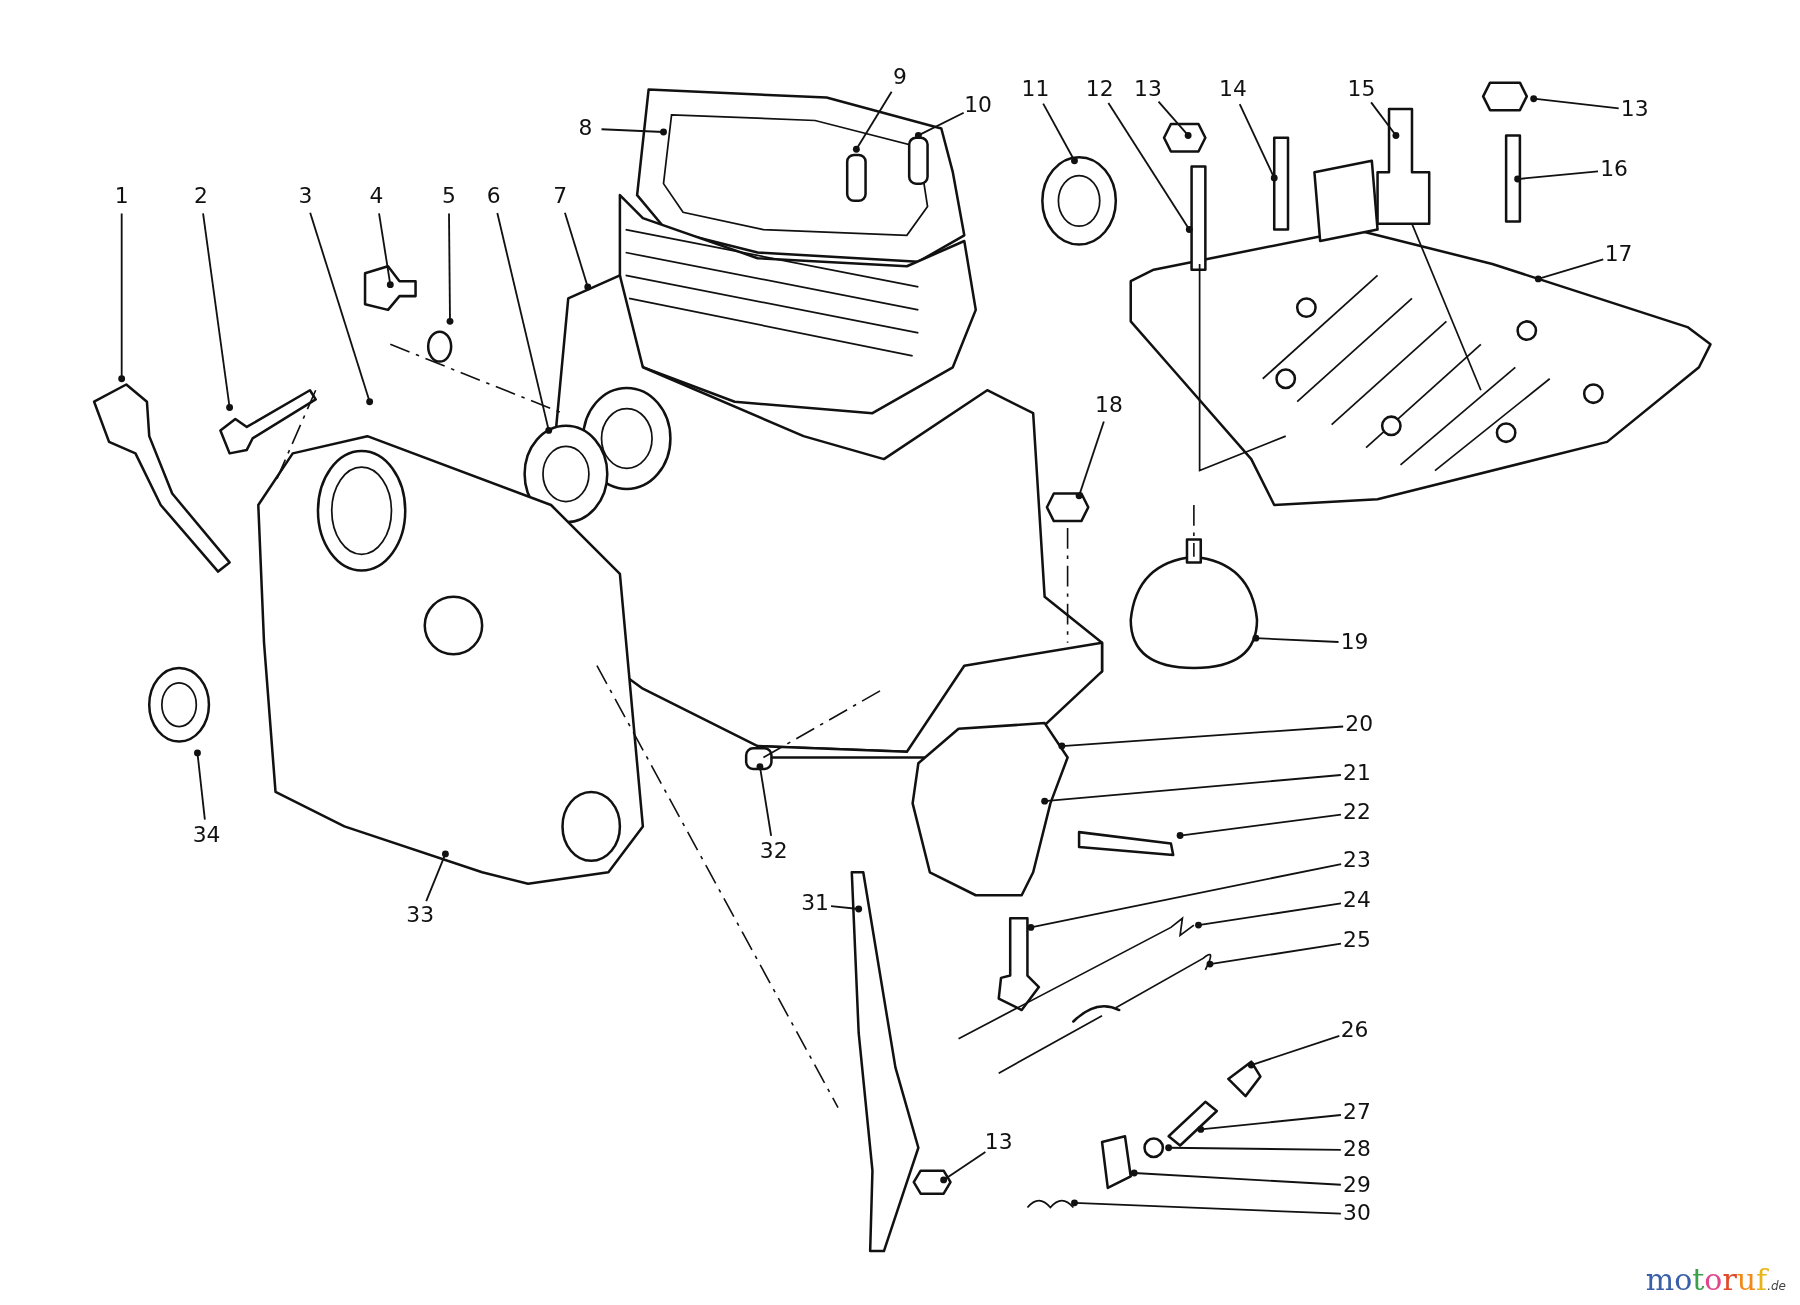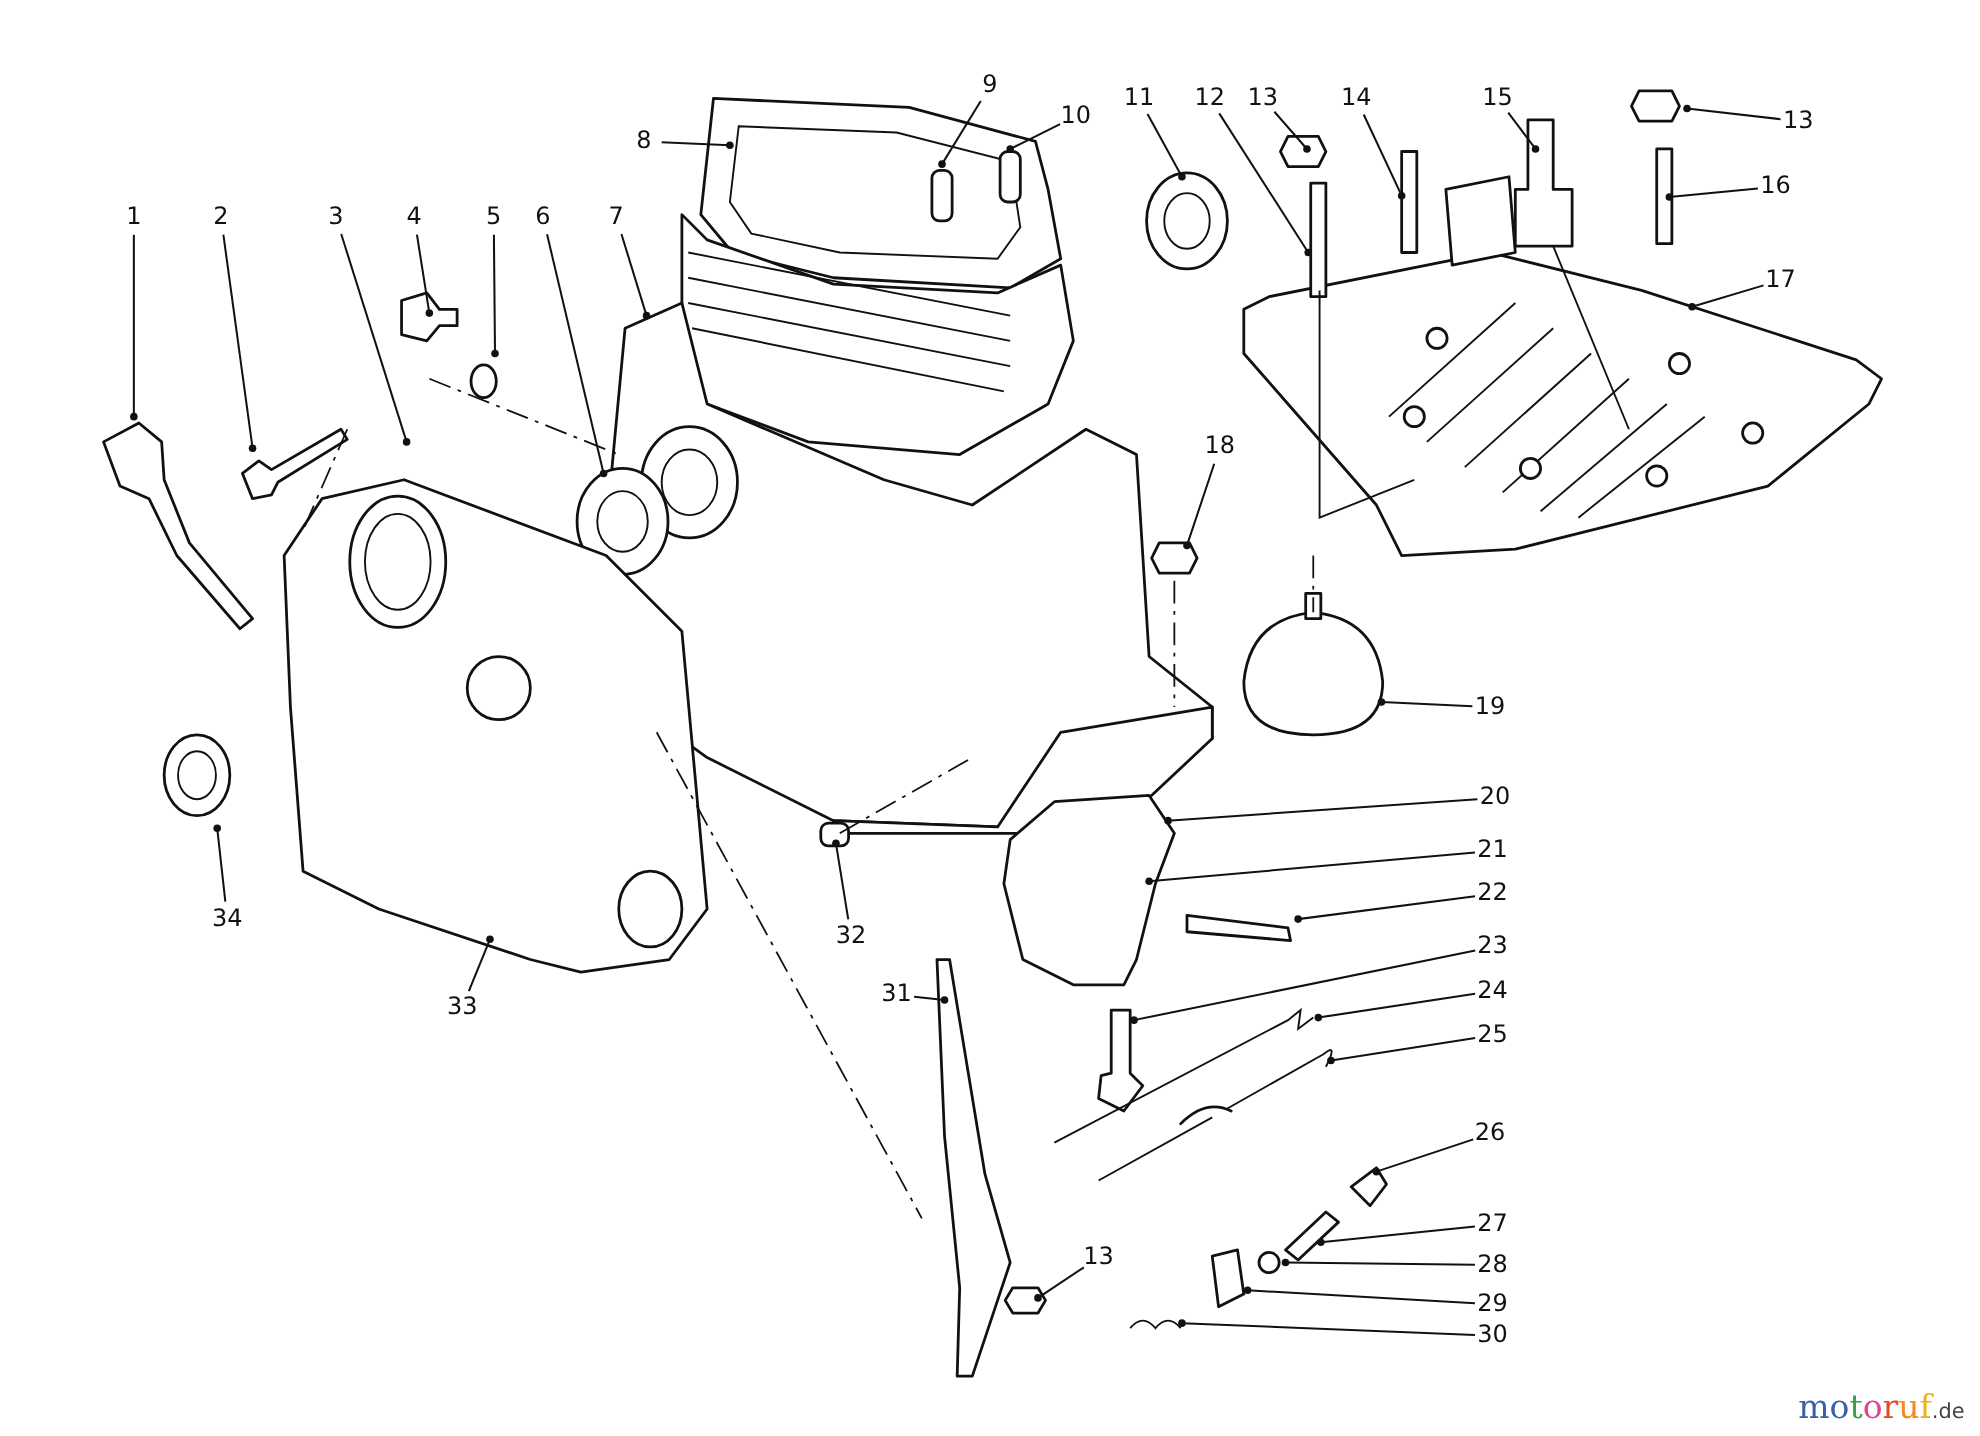--- a/index.html
+++ b/index.html
@@ -5,21 +5,21 @@
   html,body{margin:0;padding:0;background:#ffffff;}
   body{width:1800px;height:1305px;overflow:hidden;position:relative;font-family:"DejaVu Sans",sans-serif;}
   #diagram{position:absolute;left:0;top:0;width:1800px;height:1305px;}
   .callout-text{font-family:"DejaVu Sans",sans-serif;font-size:19px;fill:#111;text-anchor:middle;dominant-baseline:middle;}
   .leader{stroke:#111;stroke-width:1.6;fill:none;}
   .dot{fill:#111;}
   .part{stroke:#111;stroke-width:2.2;fill:#fff;stroke-linejoin:round;stroke-linecap:round;}
   .thin{stroke:#111;stroke-width:1.5;fill:none;}
   .dash{stroke:#111;stroke-width:1.4;fill:none;stroke-dasharray:18 6 3 6;}
   #watermark{position:absolute;right:14px;bottom:8px;font-family:"DejaVu Serif",serif;font-size:30px;letter-spacing:0px;}
-  #watermark .de{font-family:"DejaVu Sans",sans-serif;font-size:19px;color:#444;}
+  #watermark .de{font-family:"DejaVu Sans",sans-serif;font-size:12px;color:#444;font-style:italic;}
 </style>
 </head>
 <body>
 
 <svg id="diagram" viewBox="0 0 1568 1137" preserveAspectRatio="none" xmlns="http://www.w3.org/2000/svg">
 
   <g>
 
     <path class="part" d="M985,245 L1005,235 L1180,200 L1300,230 L1470,285 L1490,300 L1480,320 L1400,385 L1200,435 L1110,440 L1090,400 L1020,320 L985,280 Z"></path>
     <g class="thin">

